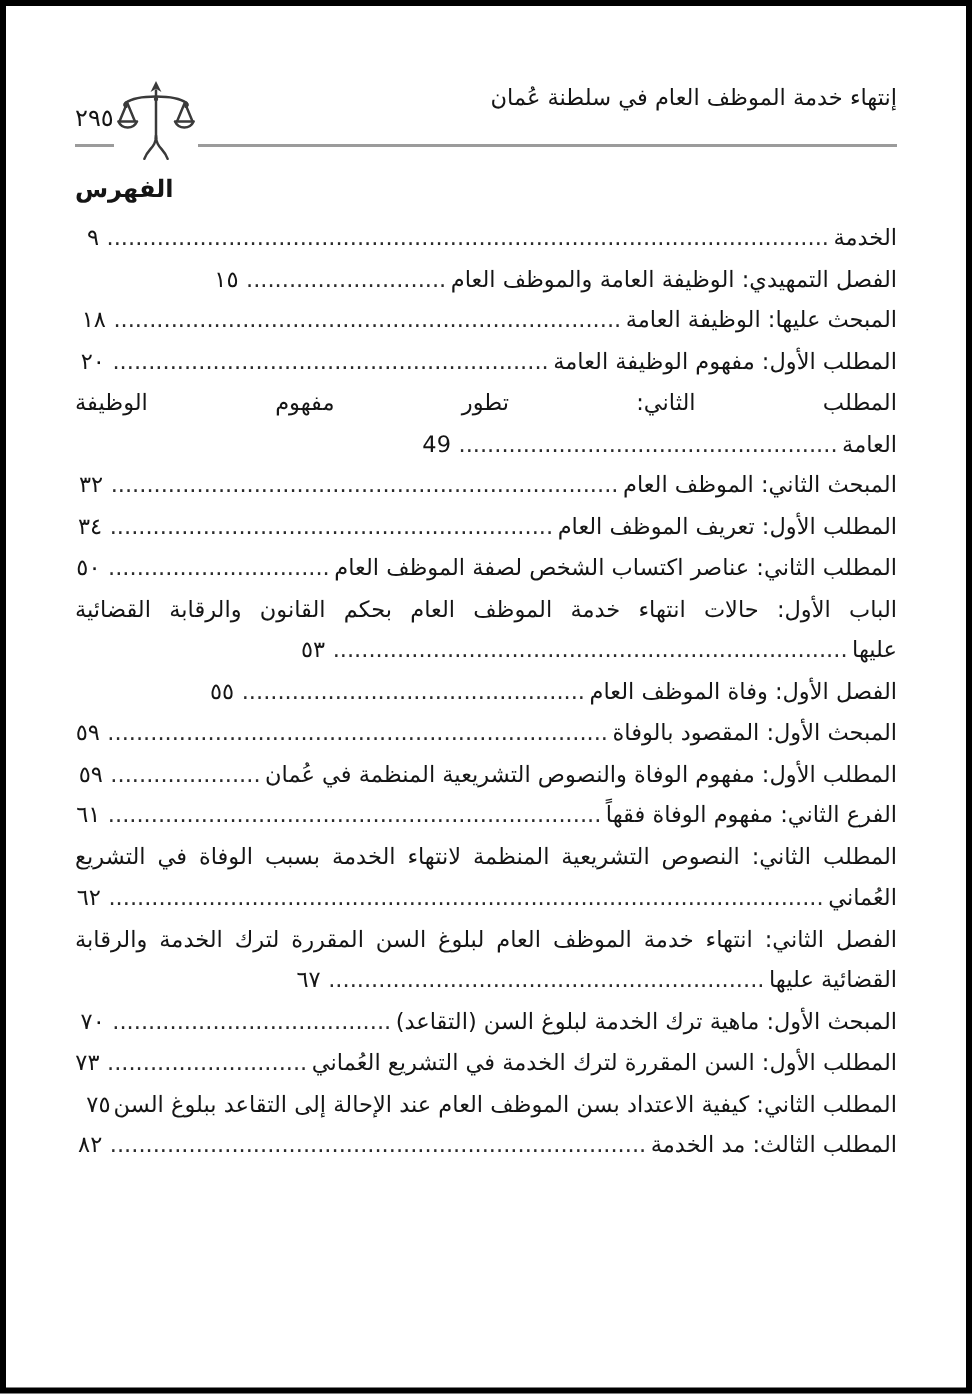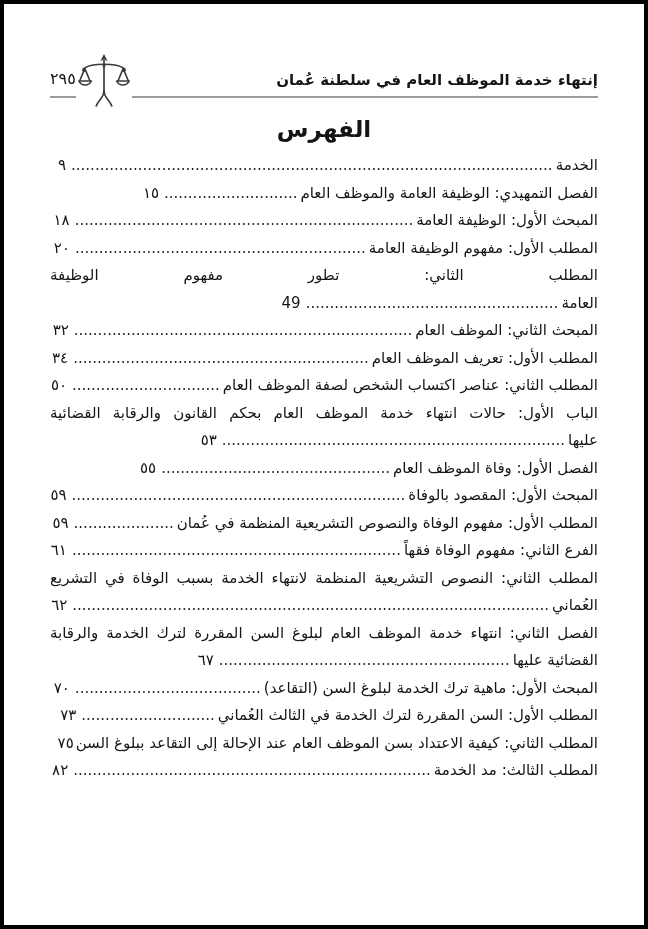--- a/index.html
+++ b/index.html
@@ -14,39 +14,39 @@
   }
   .page { padding: 0 46px; }
 
   
   .header {
     position: relative;
     height: 92px;
     border-bottom: 2px solid #9b9b9b;
   }
   .book-title {
-    position: absolute; right: 0; bottom: 7px;
-    font-size: 15px; font-weight: bold; letter-spacing: 0px;
+    position: absolute; right: 0; bottom: 22px;
+    font-size: 15px; font-weight: normal; letter-spacing: 0px;
   }
   .page-num {
     position: absolute; left: 0; bottom: 8px;
     font-size: 16px;
   }
   .scales {
     position: absolute; left: 26px; bottom: -13px;
     width: 52px; height: 56px;
     background: #ffffff; padding: 0 2px;
   }
   .scales svg { display: block; width: 100%; height: 100%; }
 
   
   .toc-title {
     margin: 18px 0 10px 0;
-    text-align: center;
-    font-size: 23px; font-weight: bold;
+    text-align: left;
+    font-size: 16px; font-weight: bold;
   }
 
   
   .toc { margin-top: 10px; }
   .entry { font-size: 15px; line-height: 27.5px; }
   .entry.bold { font-weight: normal; }
   .entry .txt { margin: 0; text-align: justify; }
   .dots {
     overflow-wrap: anywhere;
     letter-spacing: 1.5px;
@@ -89,21 +89,21 @@
   <h1 class="toc-title">الفهرس</h1>
 
   <div class="toc">
       <div class="entry">
     <p class="txt"><span class="title">الخدمة</span><span class="dots">.....................................................................................................</span><span class="pageno">٩</span></p>
   </div>
       <div class="entry bold">
     <p class="txt"><span class="title">الفصل التمهيدي: الوظيفة العامة والموظف العام</span><span class="dots">............................</span><span class="pageno">١٥</span></p>
   </div>
       <div class="entry">
-    <p class="txt"><span class="title">المبحث الأول: الوظيفة العامة</span><span class="dots">.......................................................................</span><span class="pageno">١٨</span></p>
+    <p class="txt"><span class="title">المبحث عليها: الوظيفة العامة</span><span class="dots">.......................................................................</span><span class="pageno">١٨</span></p>
   </div>
       <div class="entry">
     <p class="txt"><span class="title">المطلب الأول: مفهوم الوظيفة العامة</span><span class="dots">.............................................................</span><span class="pageno">٢٠</span></p>
   </div>
       <div class="entry">
     <p class="txt"><span class="title">المطلب الثاني: تطور مفهوم الوظيفة العامة</span><span class="dots">.....................................................</span><span class="pageno">49</span></p>
   </div>
       <div class="entry">
     <p class="txt"><span class="title">المبحث الثاني: الموظف العام</span><span class="dots">.......................................................................</span><span class="pageno">٣٢</span></p>
   </div>
@@ -131,21 +131,21 @@
       <div class="entry">
     <p class="txt"><span class="title">المطلب الثاني: النصوص التشريعية المنظمة لانتهاء الخدمة بسبب الوفاة في التشريع العُماني</span><span class="dots">....................................................................................................</span><span class="pageno">٦٢</span></p>
   </div>
       <div class="entry bold">
     <p class="txt"><span class="title">الفصل الثاني: انتهاء خدمة الموظف العام لبلوغ السن المقررة لترك الخدمة والرقابة القضائية عليها</span><span class="dots">.............................................................</span><span class="pageno">٦٧</span></p>
   </div>
       <div class="entry">
     <p class="txt"><span class="title">المبحث الأول: ماهية ترك الخدمة لبلوغ السن (التقاعد)</span><span class="dots">.......................................</span><span class="pageno">٧٠</span></p>
   </div>
       <div class="entry">
-    <p class="txt"><span class="title">المطلب الأول: السن المقررة لترك الخدمة في الثالث العُماني</span><span class="dots">............................</span><span class="pageno">٧٣</span></p>
+    <p class="txt"><span class="title">المطلب الأول: السن المقررة لترك الخدمة في التشريع العُماني</span><span class="dots">............................</span><span class="pageno">٧٣</span></p>
   </div>
       <div class="entry">
     <p class="txt"><span class="title">المطلب الثاني: كيفية الاعتداد بسن الموظف العام عند الإحالة إلى التقاعد ببلوغ السن</span><span class="dots"></span><span class="pageno">٧٥</span></p>
   </div>
       <div class="entry">
     <p class="txt"><span class="title">المطلب الثالث: مد الخدمة</span><span class="dots">...........................................................................</span><span class="pageno">٨٢</span></p>
   </div>
     </div>
 
 </div>

